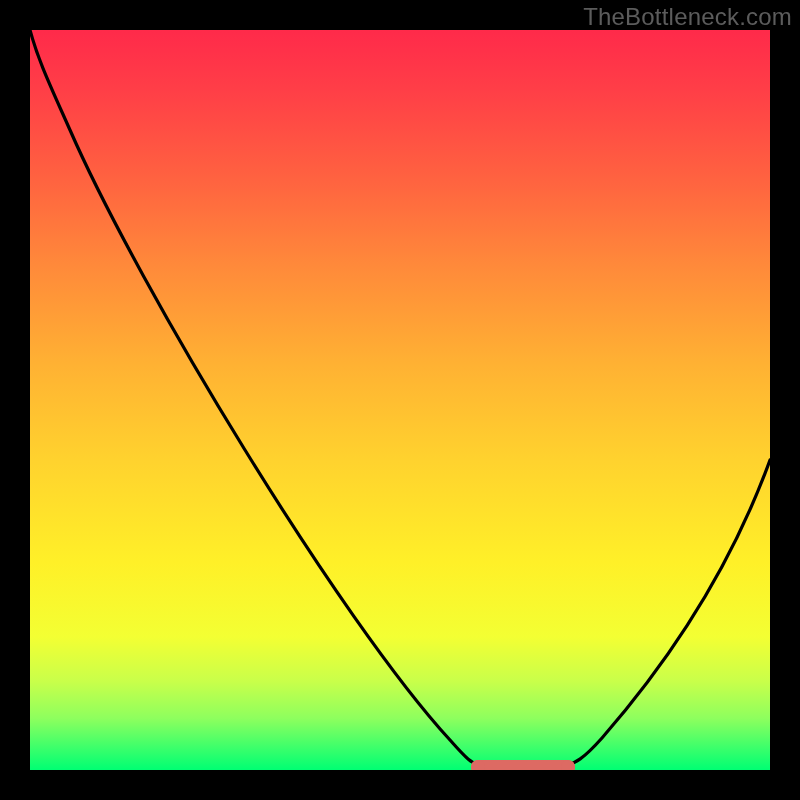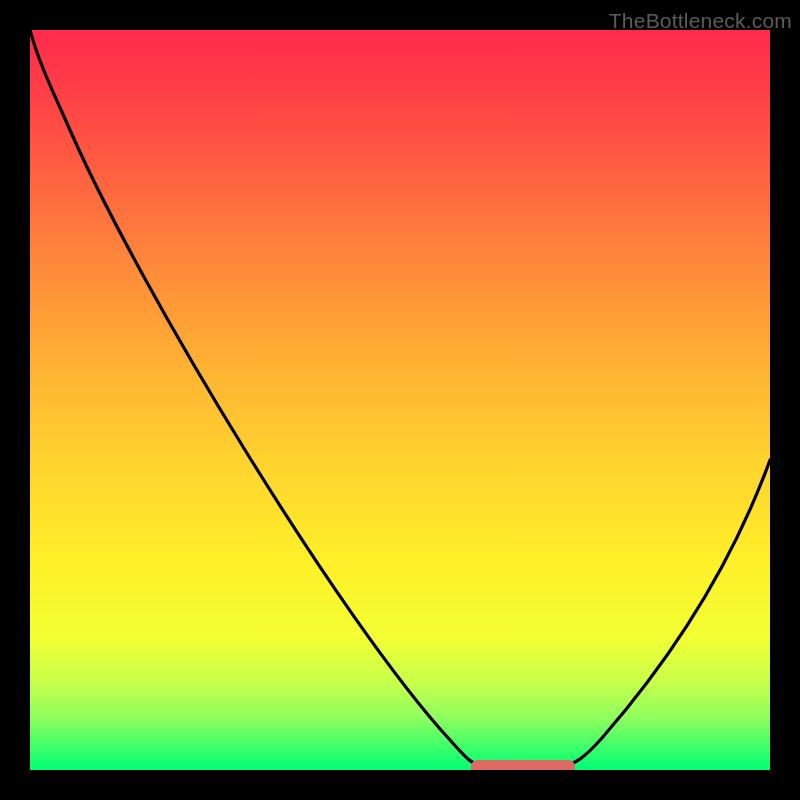--- a/index.html
+++ b/index.html
@@ -12,24 +12,24 @@
     font-family: Arial, sans-serif;
   }
   .frame {
     position: relative;
     width: 800px;
     height: 800px;
     background: #000;
   }
   .watermark {
     position: absolute;
-    top: 9px;
+    top: 3px;
     right: 8px;
     color: #5c5c5c;
-    font-size: 21px;
+    font-size: 24px;
     font-weight: 500;
     letter-spacing: 0.2px;
     z-index: 5;
   }
   .plot {
     position: absolute;
     left: 30px;
     top: 30px;
     width: 740px;
     height: 740px;

